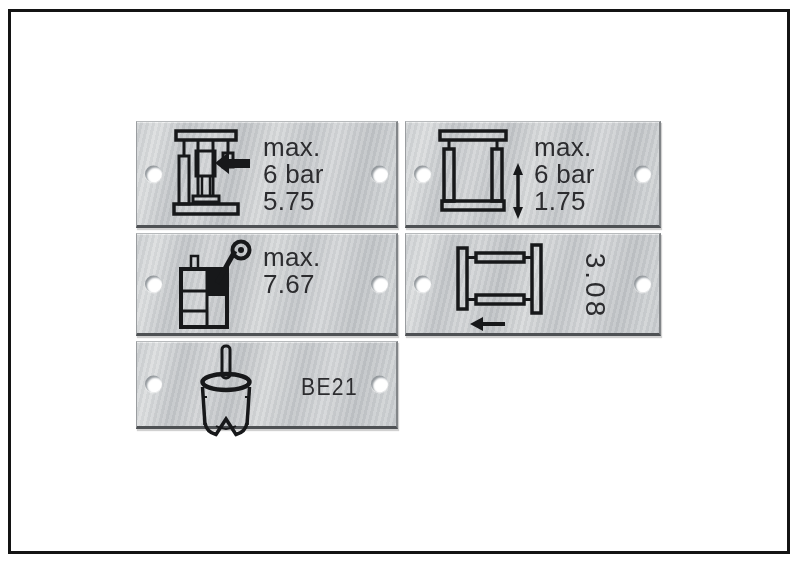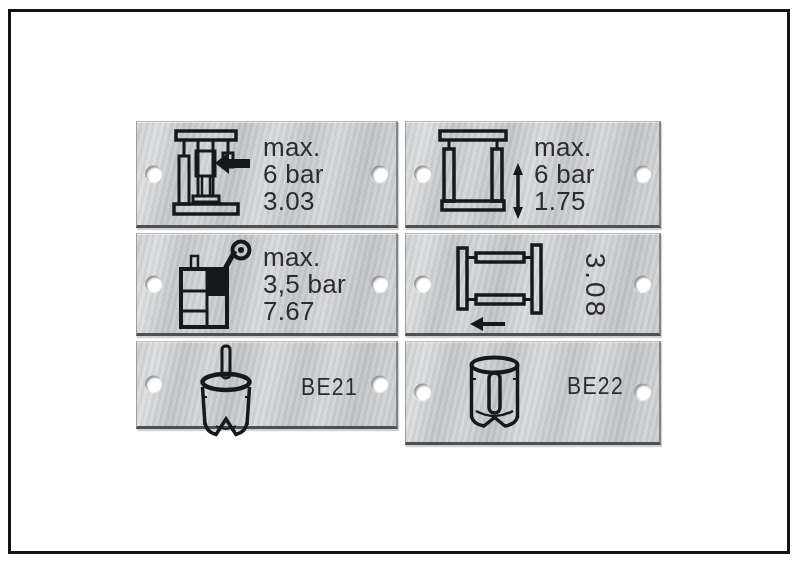--- a/index.html
+++ b/index.html
@@ -73,21 +73,21 @@
         <line class="s" x1="37" y1="47" x2="37" y2="67" stroke-width="2.5"></line>
         <rect class="s" x="20" y="67" width="26" height="6" stroke-width="3"></rect>
         <line class="s" x1="55" y1="11" x2="55" y2="24" stroke-width="3"></line>
         <rect class="s" x="50" y="24" width="10" height="14" stroke-width="3"></rect>
         <polygon points="42,34 56,23 56,30 77,30 77,39 56,39 56,45" fill="#17181a"></polygon>
       </svg>
     </span>
     <div class="etch t1">
       <div>max.</div>
       <div>6 bar</div>
-      <div>3.03</div>
+      <div>5.75</div>
     </div>
   </div>
 
   <div class="plate p2">
     <span class="hole hole-l"></span>
     <span class="hole hole-r"></span>
     <span class="ic i2">
       <svg width="92" height="92" viewBox="0 0 92 92">
         <rect class="s" x="4" y="2" width="66" height="9" stroke-width="3.5"></rect>
         <line class="s" x1="13" y1="11" x2="13" y2="20" stroke-width="3"></line>
@@ -118,21 +118,20 @@
         <line class="s" x1="12" y1="52" x2="38" y2="52" stroke-width="3"></line>
         <line class="s" x1="12" y1="72" x2="38" y2="72" stroke-width="3"></line>
         <rect class="s" x="22" y="17" width="7" height="13" stroke-width="2.5"></rect>
         <line class="s" x1="48" y1="44" x2="66" y2="12" stroke-width="5"></line>
         <circle class="s" cx="72" cy="11" r="8.5" stroke-width="4"></circle>
         <circle cx="72" cy="11" r="3" fill="#17181a"></circle>
       </svg>
     </span>
     <div class="etch t3">
       <div>max.</div>
-      <div>3,5 bar</div>
       <div>7.67</div>
     </div>
   </div>
 
   <div class="plate p4">
     <span class="hole hole-l"></span>
     <span class="hole hole-r"></span>
     <span class="ic i4">
       <svg width="87" height="89" viewBox="0 0 87 89">
         <rect class="s" x="2" y="5" width="9" height="61" stroke-width="3.5"></rect>
@@ -164,32 +163,13 @@
         <line class="s" x1="50.5" y1="52" x2="46" y2="52" stroke-width="2"></line>
         <path class="s" d="M17,81 Q27,87 37,81" stroke-width="2"></path>
         <path class="s" d="M6,78 C7,84 11,88 17,89.5 L27,74 L37,89.5 C43,88 47,84 48,78" stroke-width="3.5"></path>
       </svg>
     </span>
     <div class="code t5">
       <span>BE21</span>
     </div>
   </div>
 
-  <div class="plate p6">
-    <span class="hole hole-l"></span>
-    <span class="hole hole-r"></span>
-    <span class="ic i6">
-      <svg width="57" height="76" viewBox="0 0 57 76">
-        <ellipse class="s" cx="28.5" cy="10" rx="23" ry="7.5" stroke-width="4"></ellipse>
-        <line class="s" x1="5.5" y1="10" x2="5.5" y2="63" stroke-width="3.5"></line>
-        <line class="s" x1="51.5" y1="10" x2="51.5" y2="63" stroke-width="3.5"></line>
-        <line class="s" x1="5.5" y1="24" x2="10" y2="24" stroke-width="2"></line>
-        <line class="s" x1="51.5" y1="24" x2="47" y2="24" stroke-width="2"></line>
-        <rect class="s" x="23" y="18" width="11" height="40" rx="5.5" stroke-width="3.5"></rect>
-        <path class="s" d="M10,56 Q28.5,66 47,56" stroke-width="2.5"></path>
-        <path class="s" d="M5.5,62 C7,67 12,70 18,71 L28.5,62.5 L39,71 C45,70 50,67 51.5,62" stroke-width="3.5"></path>
-      </svg>
-    </span>
-    <div class="code t6">
-      <span>BE22</span>
-    </div>
-  </div>
 </div>
 
 </body></html>

